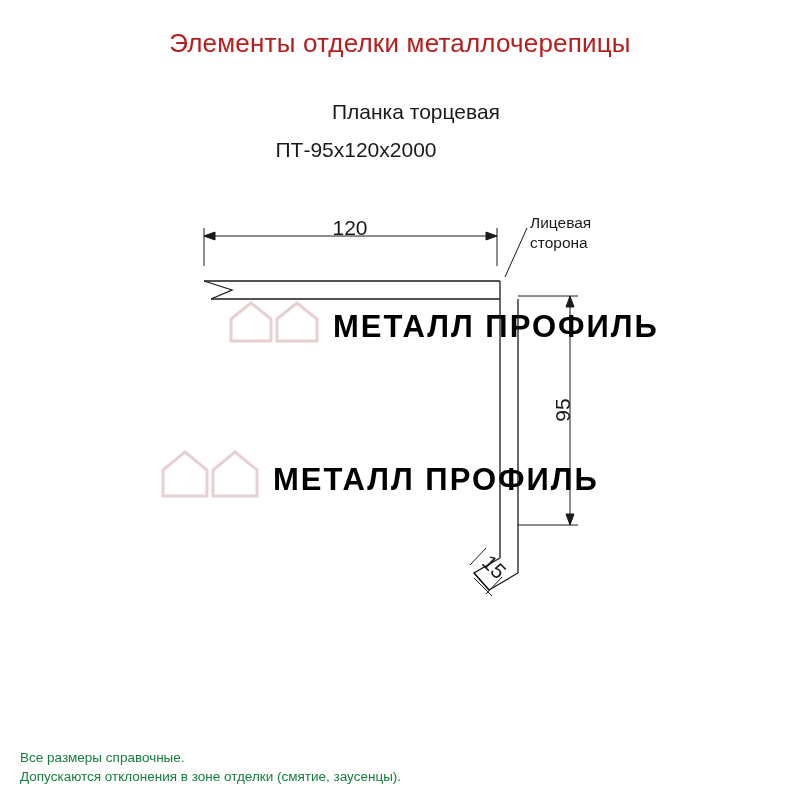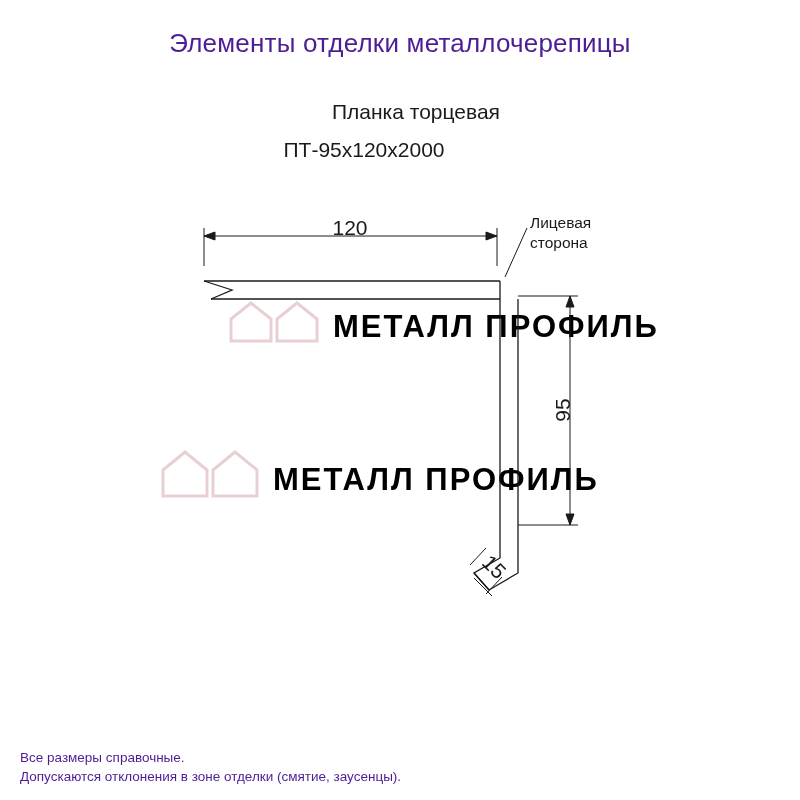--- a/index.html
+++ b/index.html
@@ -22,55 +22,54 @@
     height: 800px;
   }
   .title {
     position: absolute;
     left: 0;
     top: 28px;
     width: 800px;
     text-align: center;
     font-size: 26px;
     letter-spacing: 0.2px;
-    color: #4c1d95;
+    color: #b91c1c;
   }
   .subtitle {
     position: absolute;
     left: 16px;
     top: 100px;
     width: 800px;
     text-align: center;
     font-size: 21px;
     color: #1a1a1a;
   }
   .code {
     position: absolute;
     left: 0;
     top: 138px;
     width: 712px;
     text-align: center;
     font-size: 21px;
     color: #1a1a1a;
-    margin-left: 8px;
   }
   .drawing {
     position: absolute;
     left: 0;
     top: 0;
     width: 800px;
     height: 800px;
   }
   .footer {
     position: absolute;
     left: 20px;
     bottom: 14px;
     font-size: 13.5px;
     line-height: 19px;
-    color: #4c1d95;
+    color: #15803d;
   }
   .footer div { white-space: nowrap; }
   .wm {
     position: absolute;
     pointer-events: none;
     user-select: none;
   }
   .wm-text {
     font-size: 31px;
     font-weight: bold;

